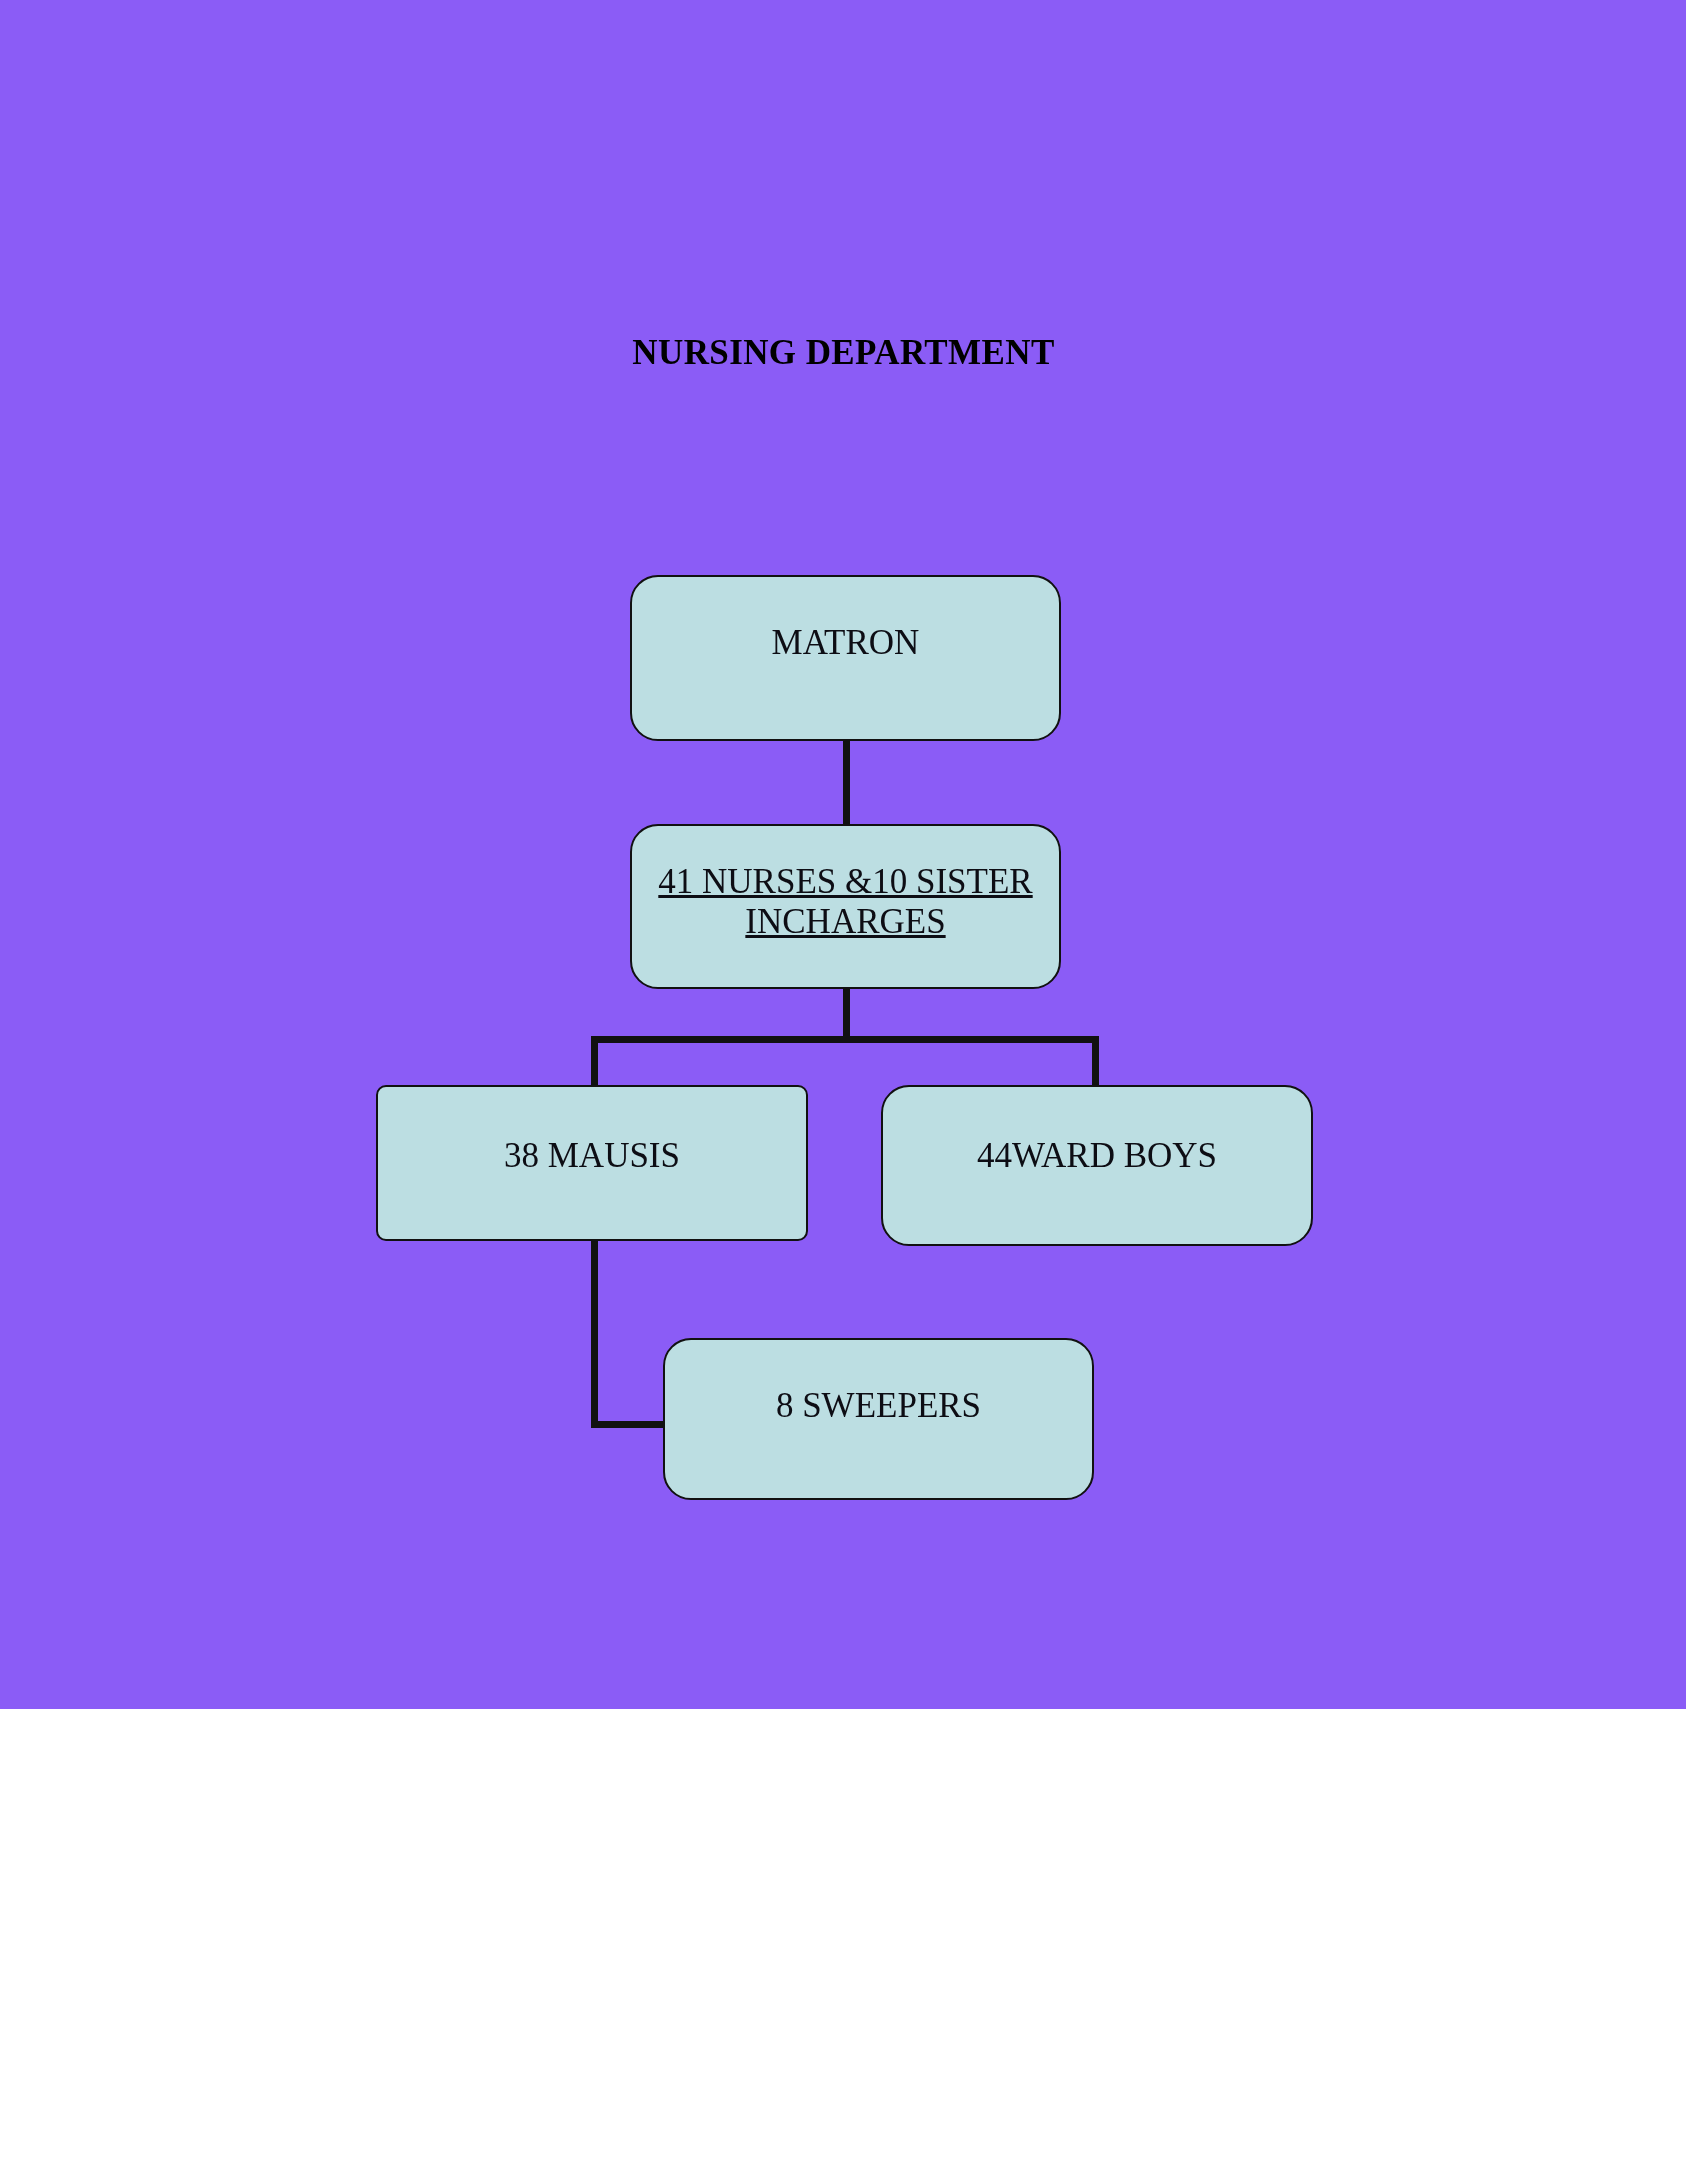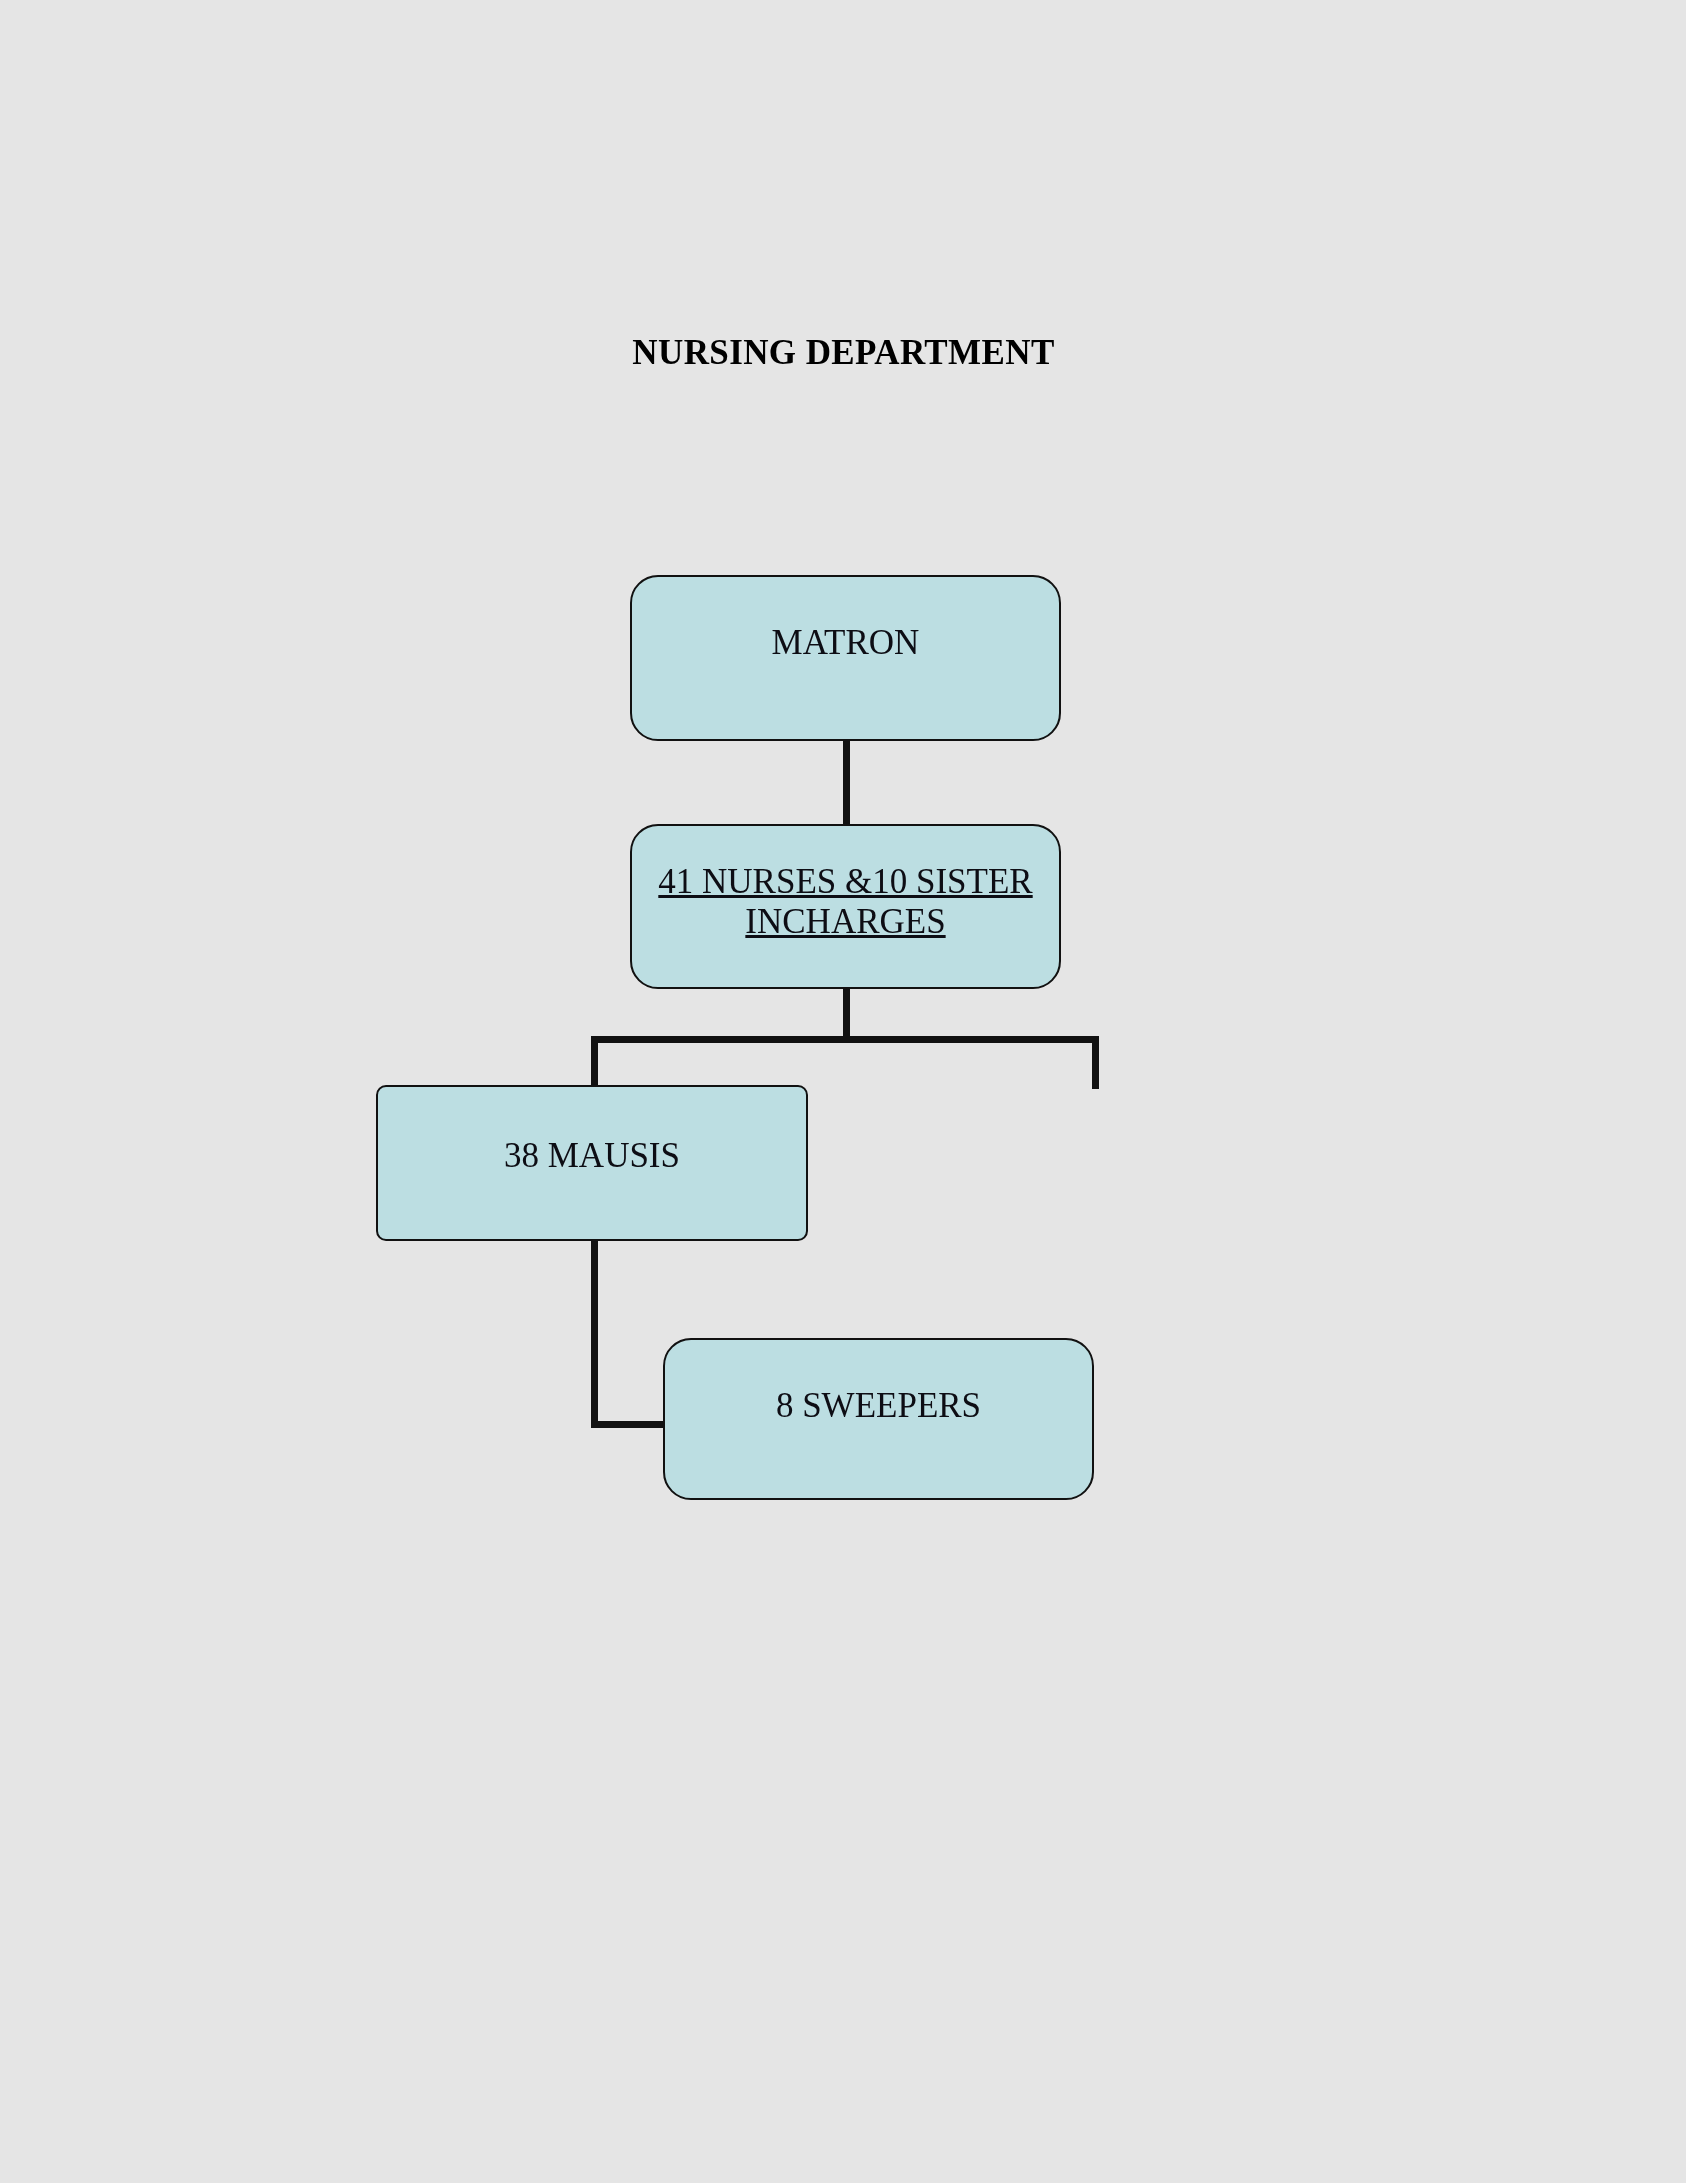--- a/index.html
+++ b/index.html
@@ -6,22 +6,22 @@
     margin: 0;
     padding: 0;
     background: #ffffff;
   }
   body {
     font-family: "Liberation Serif", "DejaVu Serif", serif;
   }
   #page {
     position: relative;
     width: 1687px;
-    height: 2183px;
-    background: #e5e5e5;
+    height: 1709px;
+    background: #8b5cf6;
     overflow: hidden;
   }
 
   
   #chart-title {
     position: absolute;
     left: 0;
     top: 333px;
     width: 1687px;
     text-align: center;
@@ -132,20 +132,23 @@
     </div>
 
     <div class="node" id="node-nurses">
       <span class="node-label">41 NURSES &amp;10 SISTER INCHARGES</span>
     </div>
 
     <div class="node" id="node-mausis">
       <span class="node-label">38 MAUSIS</span>
     </div>
 
+    <div class="node" id="node-wardboys">
+      <span class="node-label">44WARD BOYS</span>
+    </div>
 
     <div class="node" id="node-sweepers">
       <span class="node-label">8 SWEEPERS</span>
     </div>
 
   </div>
 
 
 </div>
 

